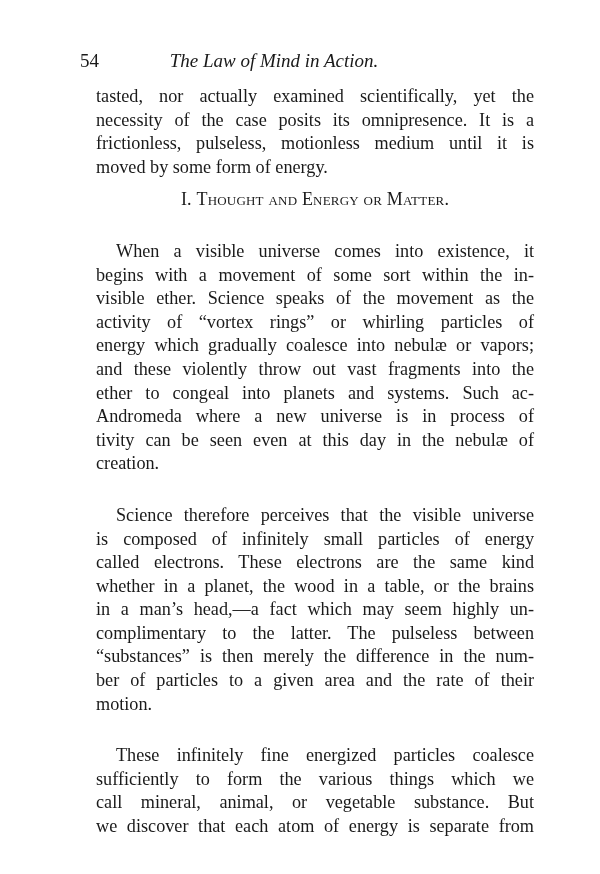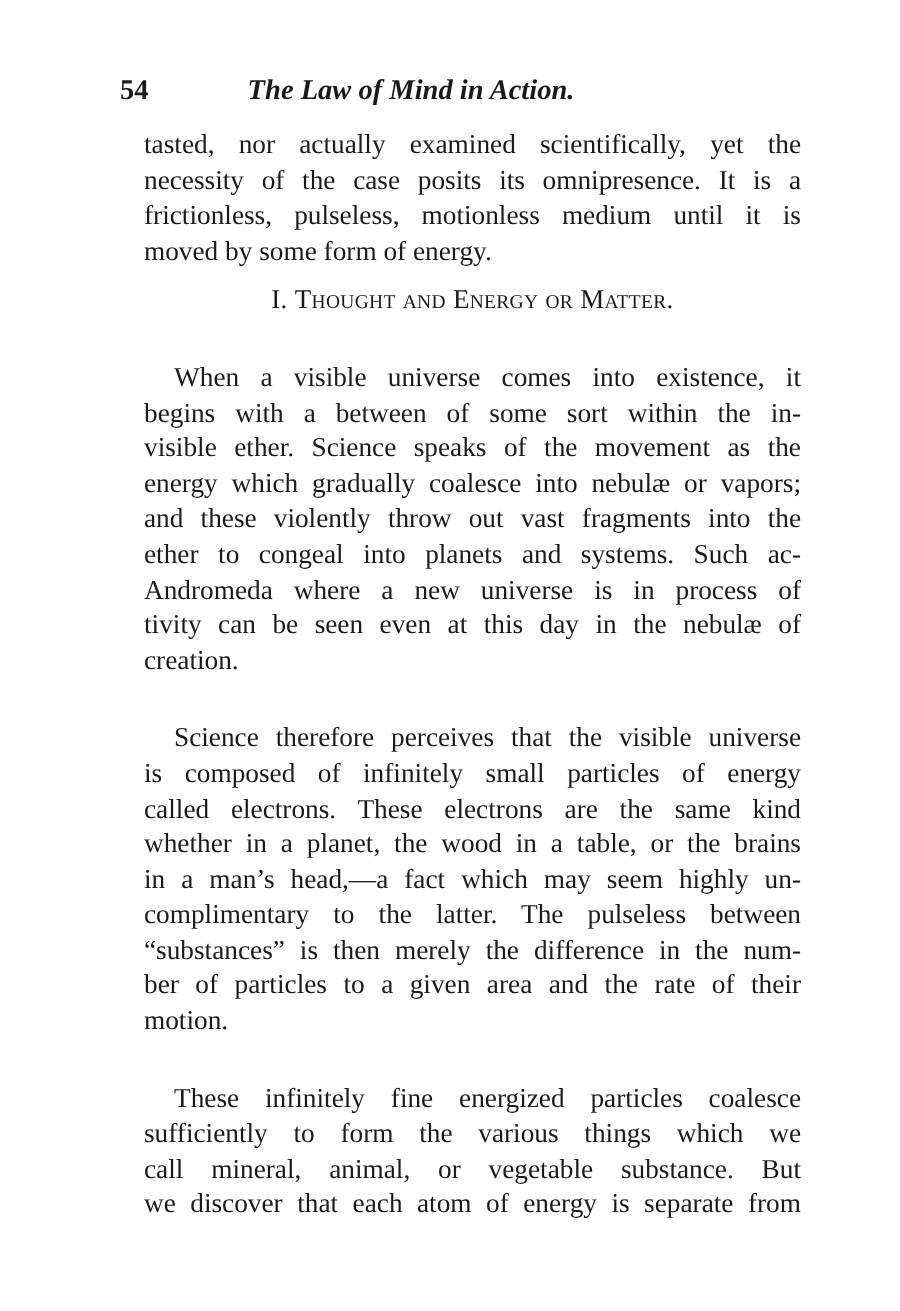--- a/index.html
+++ b/index.html
@@ -22,21 +22,20 @@
       width: 438px;
     }
     .running-head {
       position: absolute;
       top: 48px;
       left: 0;
       width: 438px;
       height: 26px;
       font-size: 19px;
       line-height: 26px;
-      font-weight: bold;
     }
     .page-number {
       position: absolute;
       left: 0;
       top: 0;
     }
     .running-title {
       position: absolute;
       left: 44px;
       top: 0;
@@ -99,22 +98,23 @@
       <span class="line last">moved by some form of energy.</span>
     </div>
 
     <div class="section-heading">
       <span>I.</span>
       <span class="sc">Thought and Energy or Matter.</span>
     </div>
 
     <div>
       <span class="line indent">When a visible universe comes into existence, it</span>
-      <span class="line">begins with a between of some sort within the in-</span>
+      <span class="line">begins with a movement of some sort within the in-</span>
       <span class="line">visible ether.  Science speaks of the movement as the</span>
+      <span class="line">activity of “vortex rings” or whirling particles of</span>
       <span class="line">energy which gradually coalesce into nebulæ or vapors;</span>
       <span class="line">and these violently throw out vast fragments into the</span>
       <span class="line">ether to congeal into planets and systems.  Such ac-</span>
       <span class="line">Andromeda where a new universe is in process of</span>
       <span class="line">tivity can be seen even at this day in the nebulæ of</span>
       <span class="line last">creation.</span>
     </div>
 
     <div>
       <span class="line indent">Science therefore perceives that the visible universe</span>

